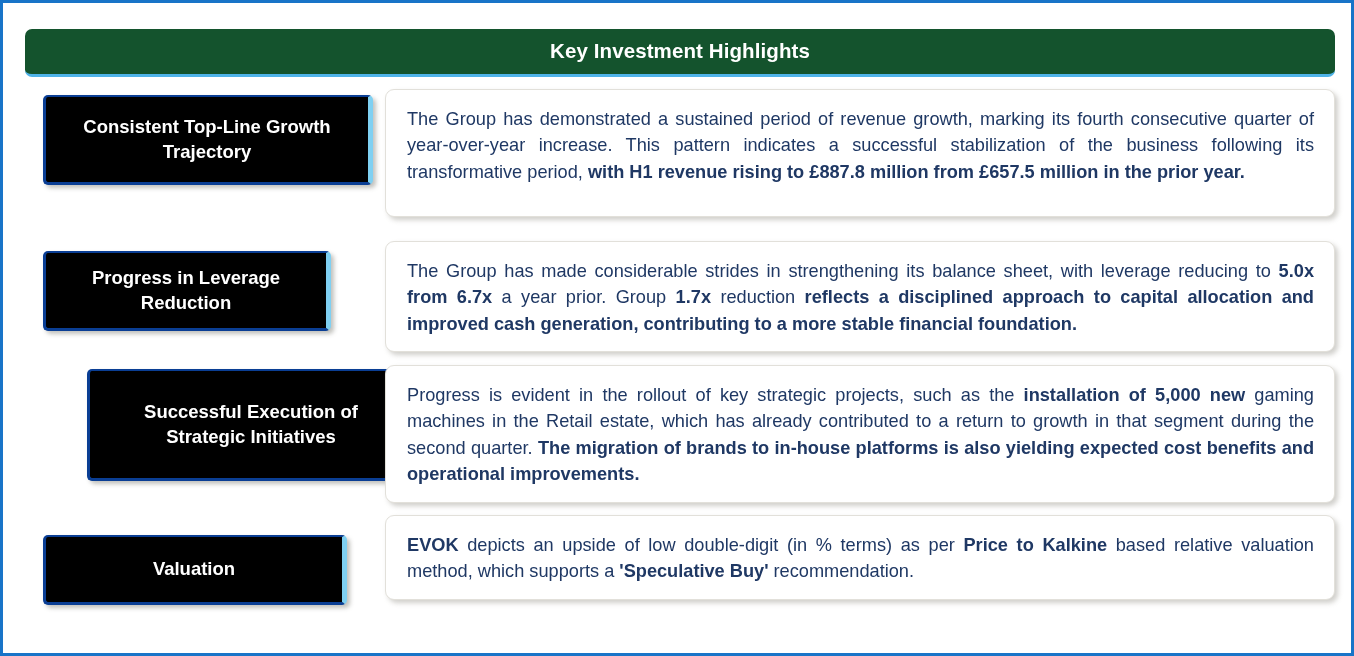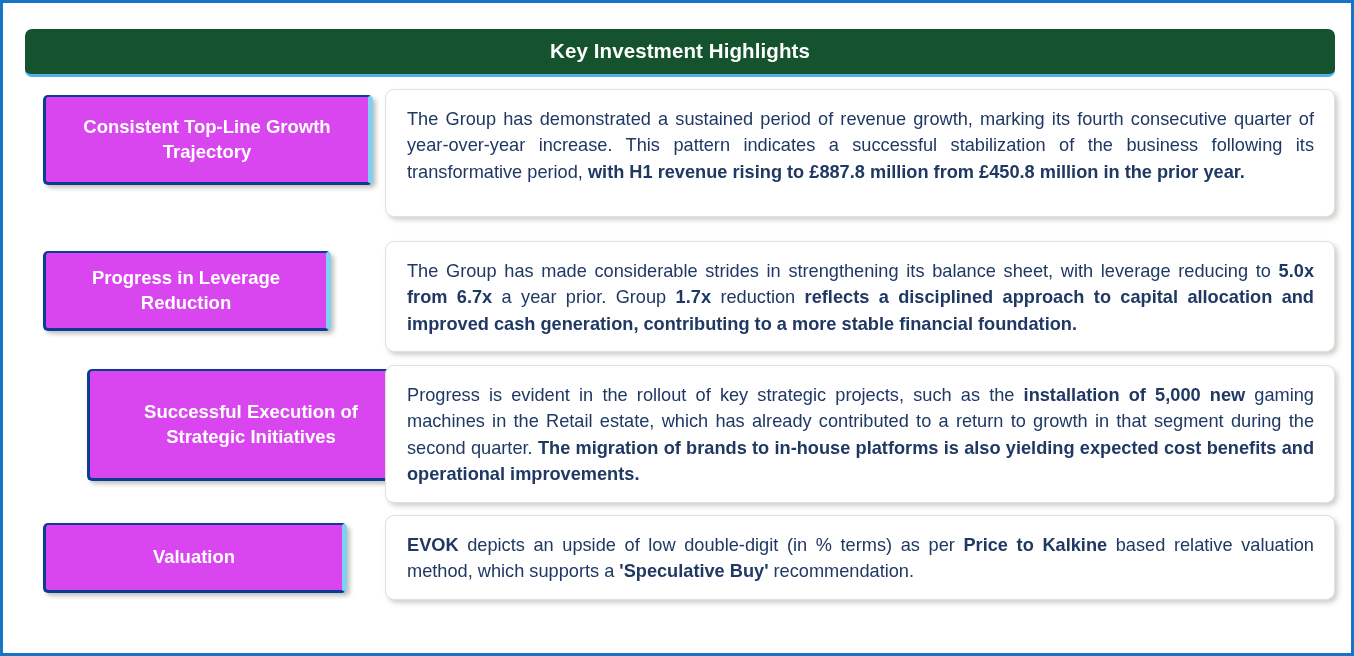--- a/index.html
+++ b/index.html
@@ -55,21 +55,21 @@
     position: absolute;
     left: 0;
     width: 1354px;
   }
 
   
   .label-chip {
     position: absolute;
     left: 40px;
     box-sizing: border-box;
-    background: #d946ef;
+    background: #000000;
     border-radius: 5px;
     border-top: 2px solid #0A3E94;
     border-left: 3px solid #0A3E94;
     border-right: 5px solid #7FD0F2;
     border-bottom: 3px solid #0A3E94;
     box-shadow: 3px 3px 4px rgba(120,120,110,0.45);
     display: flex;
     align-items: center;
     justify-content: center;
     text-align: center;
@@ -128,41 +128,41 @@
   <div class="header-band">
     <div class="header-title">Key Investment Highlights</div>
   </div>
 
   <div class="rows">
       <div class="row" style="top: 0px; height: 128px;">
         <div class="label-chip" style="top: 6px; height: 90px; width: 330px;">
           <span class="label-chip-text">Consistent Top-Line Growth Trajectory</span>
         </div>
         <div class="text-card" style="top: 0px; min-height: 128px;">
-          <p><span>The Group has demonstrated a sustained period of revenue growth, marking its fourth consecutive quarter of year-over-year increase. This pattern indicates a successful stabilization of the business following its transformative period, </span><b>with H1 revenue rising to £887.8 million from £450.8 million in the prior year.</b></p>
+          <p><span>The Group has demonstrated a sustained period of revenue growth, marking its fourth consecutive quarter of year-over-year increase. This pattern indicates a successful stabilization of the business following its transformative period, </span><b>with H1 revenue rising to £887.8 million from £657.5 million in the prior year.</b></p>
         </div>
       </div>
       <div class="row" style="top: 152px; height: 110px;">
         <div class="label-chip" style="top: 10px; height: 80px; width: 288px;">
           <span class="label-chip-text">Progress in Leverage Reduction</span>
         </div>
         <div class="text-card" style="top: 0px; min-height: 110px;">
           <p><span>The Group has made considerable strides in strengthening its balance sheet, with leverage reducing to </span><b>5.0x from 6.7x</b><span> a year prior. Group </span><b>1.7x</b><span> reduction </span><b>reflects a disciplined approach to capital allocation and improved cash generation, contributing to a more stable financial foundation.</b></p>
         </div>
       </div>
       <div class="row" style="top: 276px; height: 128px;">
         <div class="label-chip" style="top: 4px; height: 112px; width: 330px; margin-left: 44px;">
           <span class="label-chip-text">Successful Execution of Strategic Initiatives</span>
         </div>
         <div class="text-card" style="top: 0px; min-height: 128px;">
           <p><span>Progress is evident in the rollout of key strategic projects, such as the </span><b>installation of 5,000 new</b><span> gaming machines in the Retail estate, which has already contributed to a return to growth in that segment during the second quarter. </span><b>The migration of brands to in-house platforms is also yielding expected cost benefits and operational improvements.</b></p>
         </div>
       </div>
       <div class="row" style="top: 426px; height: 84px;">
-        <div class="label-chip" style="top: 8px; height: 70px; width: 304px;">
+        <div class="label-chip" style="top: 20px; height: 70px; width: 304px;">
           <span class="label-chip-text">Valuation</span>
         </div>
         <div class="text-card" style="top: 0px; min-height: 84px;">
           <p><b>EVOK</b><span> depicts an upside of low double-digit (in % terms) as per </span><b>Price to Kalkine</b><span> based relative valuation method, which supports a </span><b>'Speculative Buy'</b><span> recommendation.</span></p>
         </div>
       </div>
     </div>
 
 </div>
 

